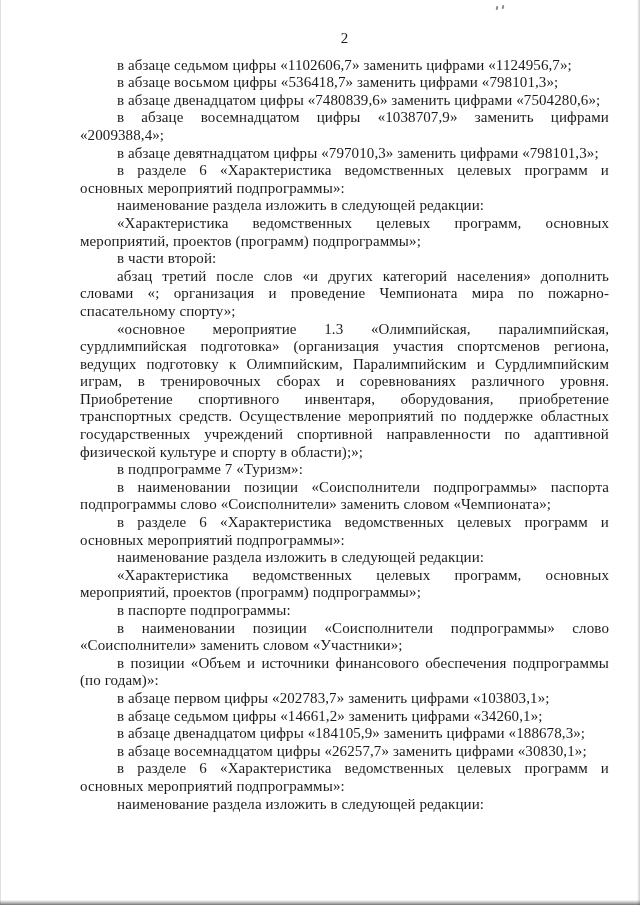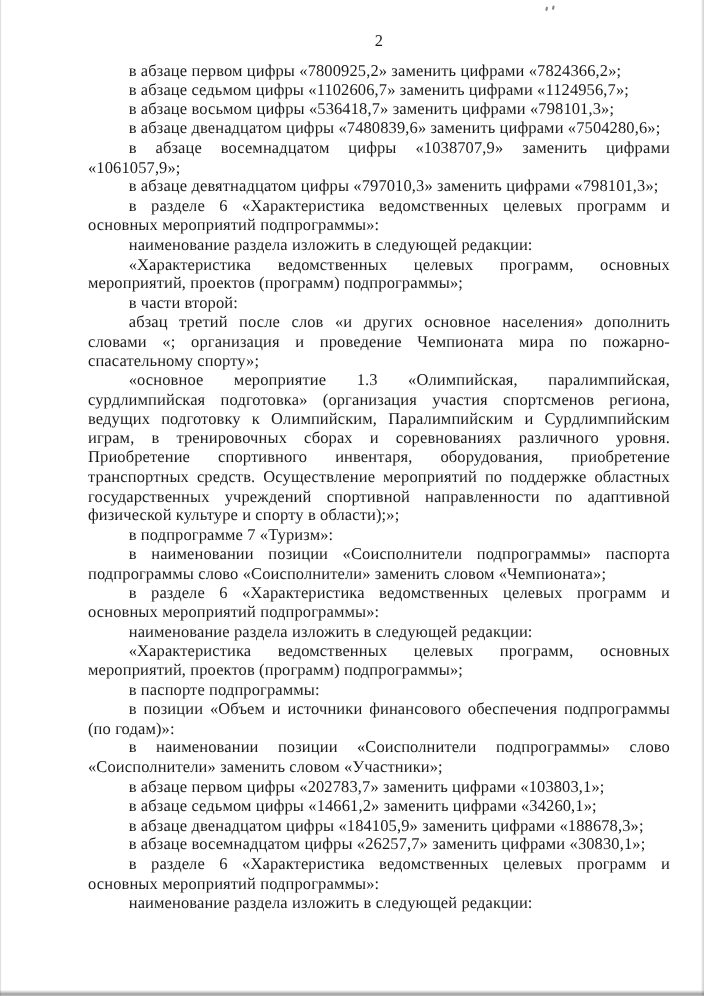--- a/index.html
+++ b/index.html
@@ -74,40 +74,39 @@
   .speck-b { left: 502px; top: 5px; width: 2px; height: 4px; transform: rotate(12deg); }
 </style>
 </head>
 <body>
 
 <div class="sheet">
 
   <div class="content">
     <div class="page-number">2</div>
 
-    <p class="para">в абзаце первом цифры «7800925,2» заменить цифрами «7824366,2»;</p>
     <p class="para">в абзаце седьмом цифры «1102606,7» заменить цифрами «1124956,7»;</p>
     <p class="para">в абзаце восьмом цифры «536418,7» заменить цифрами «798101,3»;</p>
     <p class="para">в абзаце двенадцатом цифры «7480839,6» заменить цифрами «7504280,6»;</p>
-    <p class="para">в абзаце восемнадцатом цифры «1038707,9» заменить цифрами «1061057,9»;</p>
+    <p class="para">в абзаце восемнадцатом цифры «1038707,9» заменить цифрами «2009388,4»;</p>
     <p class="para">в абзаце девятнадцатом цифры «797010,3» заменить цифрами «798101,3»;</p>
     <p class="para">в разделе 6 «Характеристика ведомственных целевых программ и основных мероприятий подпрограммы»:</p>
     <p class="para">наименование раздела изложить в следующей редакции:</p>
     <p class="para">«Характеристика ведомственных целевых программ, основных мероприятий, проектов (программ) подпрограммы»;</p>
     <p class="para">в части второй:</p>
-    <p class="para">абзац третий после слов «и других основное населения» дополнить словами «; организация и проведение Чемпионата мира по пожарно-спасательному спорту»;</p>
+    <p class="para">абзац третий после слов «и других категорий населения» дополнить словами «; организация и проведение Чемпионата мира по пожарно-спасательному спорту»;</p>
     <p class="para">«основное мероприятие 1.3 «Олимпийская, паралимпийская, сурдлимпийская подготовка» (организация участия спортсменов региона, ведущих подготовку к Олимпийским, Паралимпийским и Сурдлимпийским играм, в тренировочных сборах и соревнованиях различного уровня. Приобретение спортивного инвентаря, оборудования, приобретение транспортных средств. Осуществление мероприятий по поддержке областных государственных учреждений спортивной направленности по адаптивной физической культуре и спорту в области);»;</p>
     <p class="para">в подпрограмме 7 «Туризм»:</p>
     <p class="para">в наименовании позиции «Соисполнители подпрограммы» паспорта подпрограммы слово «Соисполнители» заменить словом «Чемпионата»;</p>
     <p class="para">в разделе 6 «Характеристика ведомственных целевых программ и основных мероприятий подпрограммы»:</p>
     <p class="para">наименование раздела изложить в следующей редакции:</p>
     <p class="para">«Характеристика ведомственных целевых программ, основных мероприятий, проектов (программ) подпрограммы»;</p>
     <p class="para">в паспорте подпрограммы:</p>
+    <p class="para">в наименовании позиции «Соисполнители подпрограммы» слово «Соисполнители» заменить словом «Участники»;</p>
     <p class="para">в позиции «Объем и источники финансового обеспечения подпрограммы (по годам)»:</p>
-    <p class="para">в наименовании позиции «Соисполнители подпрограммы» слово «Соисполнители» заменить словом «Участники»;</p>
     <p class="para">в абзаце первом цифры «202783,7» заменить цифрами «103803,1»;</p>
     <p class="para">в абзаце седьмом цифры «14661,2» заменить цифрами «34260,1»;</p>
     <p class="para">в абзаце двенадцатом цифры «184105,9» заменить цифрами «188678,3»;</p>
     <p class="para">в абзаце восемнадцатом цифры «26257,7» заменить цифрами «30830,1»;</p>
     <p class="para">в разделе 6 «Характеристика ведомственных целевых программ и основных мероприятий подпрограммы»:</p>
     <p class="para">наименование раздела изложить в следующей редакции:</p>
   </div>
 
   <div class="speck speck-a"></div>
   <div class="speck speck-b"></div>

